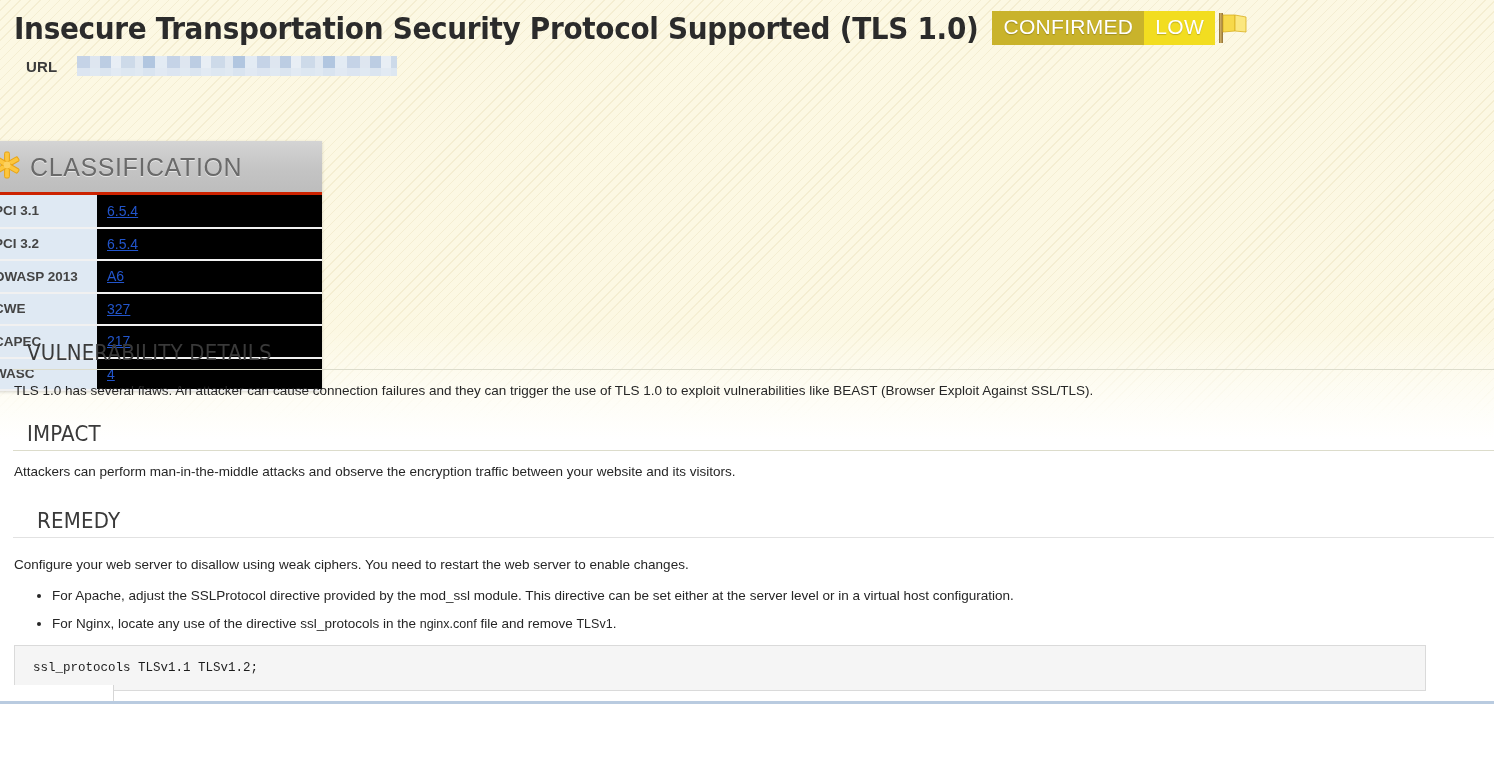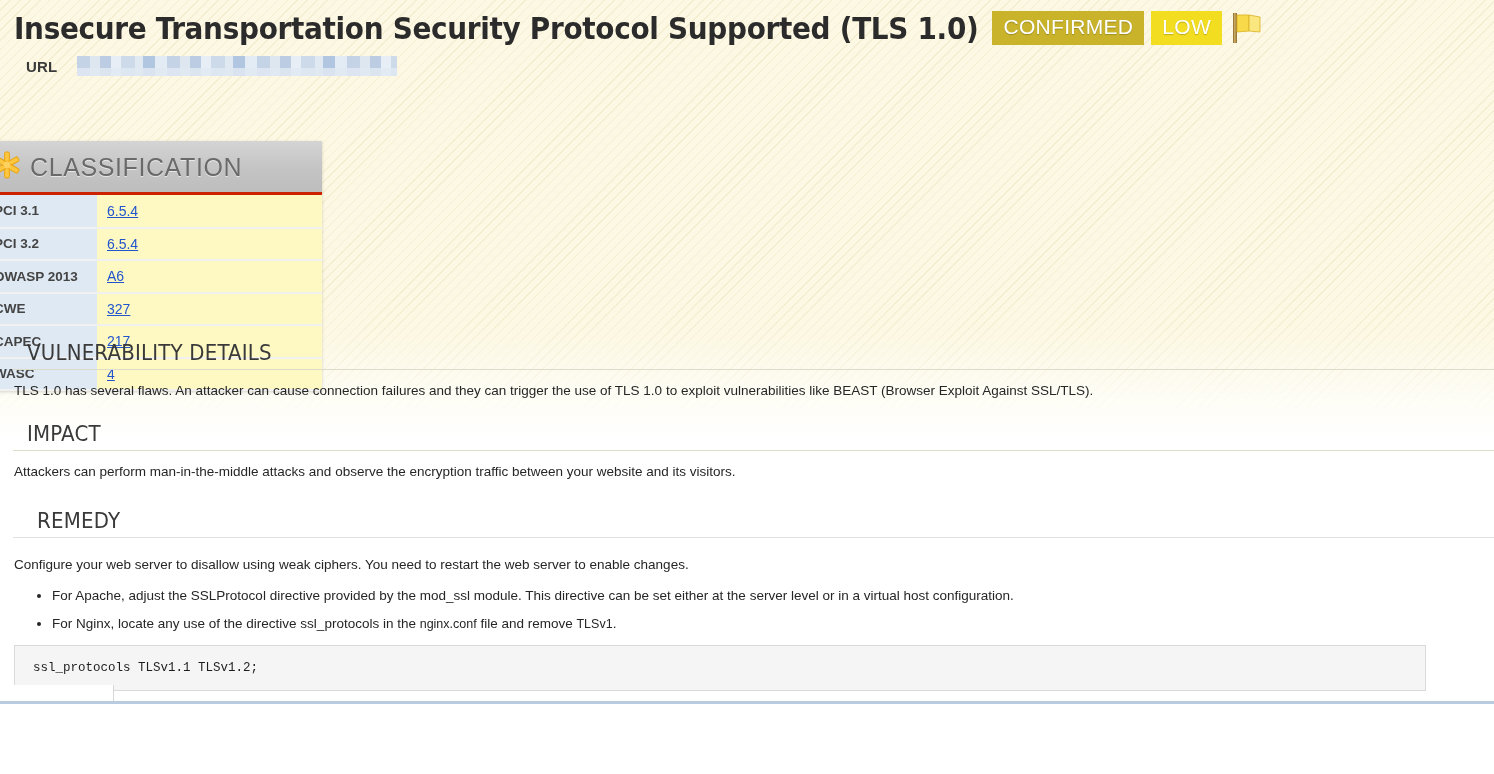--- a/index.html
+++ b/index.html
@@ -78,21 +78,20 @@
     font-weight: bold;
     color: #2b2b2b;
     letter-spacing: -0.3px;
     white-space: nowrap;
     flex: 0 0 auto;
     line-height: 38px;
   }
   .badges {
     display: flex;
     align-items: center;
-    gap: 7px;
     margin-left: 14px;
     flex: 0 0 auto;
   }
   .badge {
     font-family: "Liberation Sans", sans-serif;
     font-size: 21px;
     font-weight: normal;
     color: #ffffff;
     padding: 2px 11px 4px 11px;
     line-height: 28px;
@@ -214,21 +213,21 @@
     vertical-align: middle;
     border-bottom: 2px solid #f1f1f1;
   }
   .cls-key {
     width: 113px;
     font-weight: bold;
     color: #444;
     background: #dfe9f3;
   }
   .cls-val {
-    background: #fef9c3;
+    background: #000000;
   }
   .cls-val a {
     color: #2255cc;
     text-decoration: underline;
     font-size: 14px;
     cursor: pointer;
   }
 
   
   .remedy-list {

